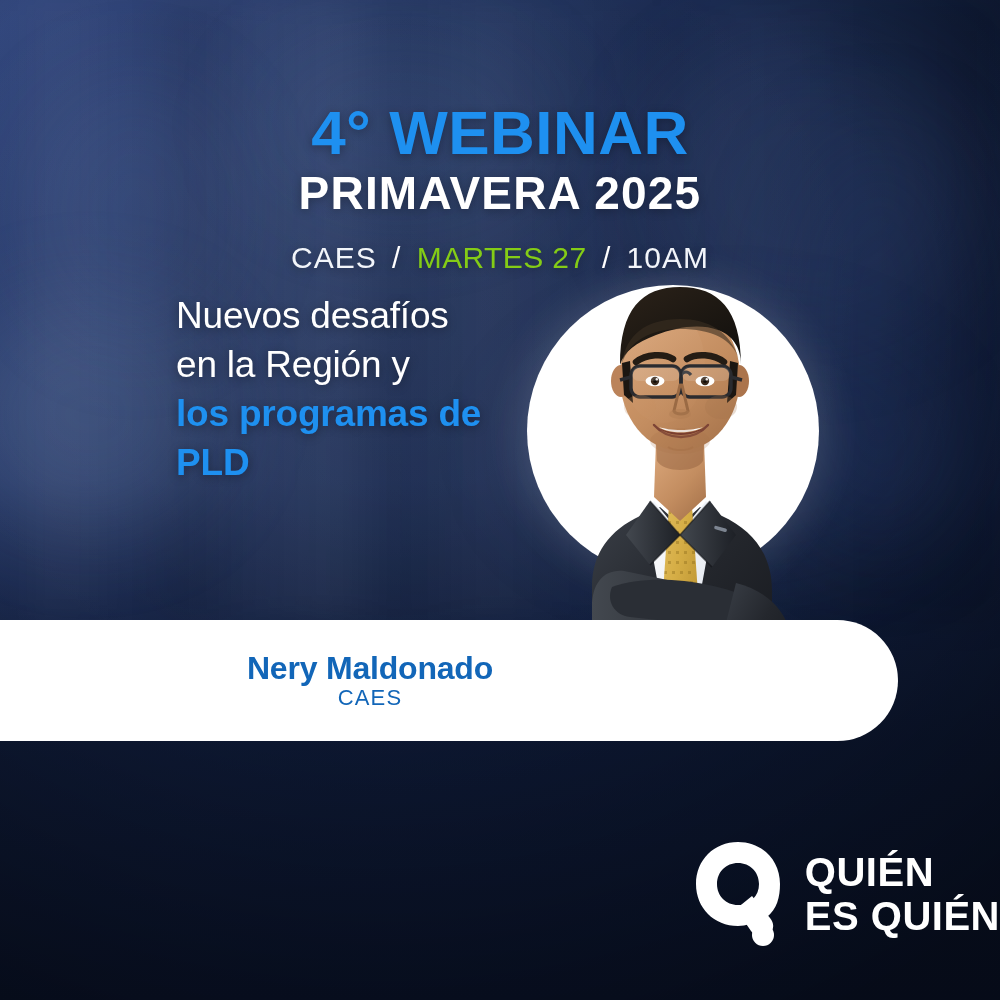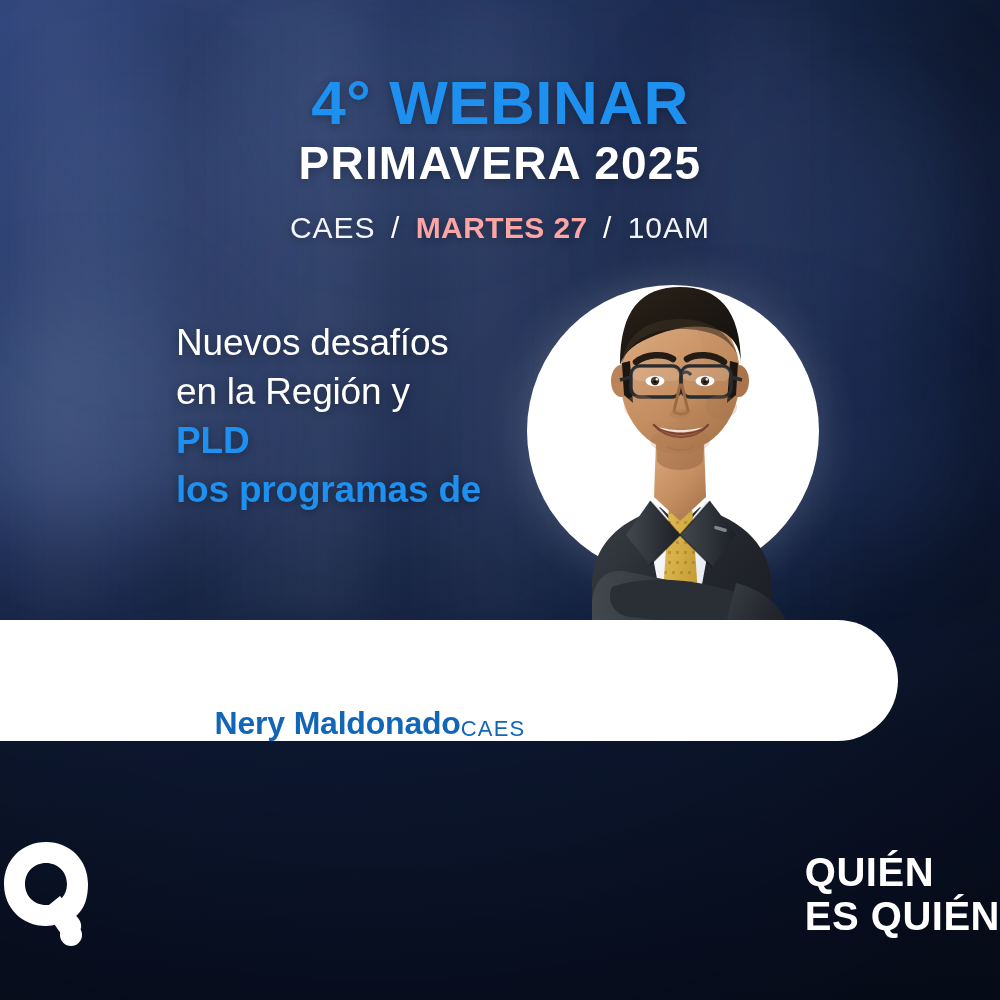--- a/index.html
+++ b/index.html
@@ -70,44 +70,44 @@
   .bg-vignette {
     position:absolute; inset:0;
     background:radial-gradient(ellipse 95% 80% at 38% 30%,
       rgba(255,255,255,0.05) 0%, rgba(0,0,0,0) 52%, rgba(0,0,0,0.42) 100%);
   }
 
   
   .header { position:absolute; left:0; top:0; width:1000px; text-align:center; }
 
   .t-webinar {
-    margin-top:72px;
+    margin-top:102px;
     font-size:62px; font-weight:bold; letter-spacing:0.5px;
     color:#1e90f0; line-height:1.0;
     text-shadow:0 2px 10px rgba(0,0,0,0.30);
   }
   .t-primavera {
     margin-top:6px;
     font-size:46px; font-weight:bold; letter-spacing:1.2px;
     color:#ffffff; line-height:1.0;
     text-shadow:0 2px 10px rgba(0,0,0,0.30);
     text-align:center;
   }
   .t-date {
     margin-top:27px;
     font-size:30px; font-weight:300; letter-spacing:1.0px;
     color:#f2f5fa; line-height:1.0;
     text-shadow:0 2px 8px rgba(0,0,0,0.30);
   }
   .t-date .sep { color:#ffffff; font-weight:300; padding:0 6px; }
-  .t-date .hl  { color:#fca5a5; font-weight:bold; letter-spacing:0.4px; }
+  .t-date .hl  { color:#84cc16; font-weight:normal; letter-spacing:0.4px; }
 
   
   .headline {
-    position:absolute; left:176px; top:318px; width:360px;
+    position:absolute; left:176px; top:291px; width:360px;
     font-size:37px; line-height:49px; letter-spacing:-0.2px;
     text-shadow:0 2px 10px rgba(0,0,0,0.35);
   }
   .headline .ln { display:block; white-space:nowrap; }
   .hl-white { color:#ffffff; font-weight:400; }
   .hl-blue  { color:#1e90f0; font-weight:bold; }
 
   
   .portrait-wrap {
     position:absolute; left:500px; top:235px;
@@ -126,36 +126,36 @@
   .white-band {
     position:absolute; left:0; top:620px;
     width:898px; height:121px;
     background:#ffffff;
     border-top-right-radius:61px;
     border-bottom-right-radius:61px;
   }
   .speaker {
     position:absolute; left:0; top:620px;
     width:740px; height:121px;
-    display:flex; flex-direction:row;
-    align-items:flex-end; justify-content:center;
+    display:flex; flex-direction:column;
+    align-items:center; justify-content:center;
   }
   .sp-name {
     font-size:32px; font-weight:bold; color:#1266b8;
     letter-spacing:-0.2px; line-height:1.1;
   }
   .sp-org {
     font-size:22px; font-weight:400; color:#1266b8;
     letter-spacing:1.2px; line-height:1.1;
   }
 
   
   .logo {
     position:absolute; left:0; top:838px; width:1000px;
-    display:flex; align-items:center; justify-content:space-between; gap:21px;
+    display:flex; align-items:center; justify-content:flex-end; gap:21px;
   }
   .logo-words { display:flex; flex-direction:column; gap:3px; }
   .logo-words span {
     font-size:40px; font-weight:bold; color:#ffffff;
     letter-spacing:0.5px; line-height:1.02;
   }
 </style>
 </head>
 <body>
 
@@ -179,22 +179,22 @@
       <span class="sep">/</span>
       <span class="hl">MARTES 27</span>
       <span class="sep">/</span>
       <span>10AM</span>
     </div>
   </div>
 
   <div class="headline">
     <span class="ln hl-white">Nuevos desafíos</span>
     <span class="ln hl-white">en la Región y</span>
+    <span class="ln hl-blue">los programas de</span>
     <span class="ln hl-blue">PLD</span>
-    <span class="ln hl-blue">los programas de</span>
   </div>
 
   <div class="portrait-wrap">
     <div class="circle-bg"></div>
     <div class="person">
       <svg width="360" height="470" viewBox="0 0 360 470" xmlns="http://www.w3.org/2000/svg">
         <defs>
           <linearGradient id="suit" x1="0" y1="0" x2="1" y2="1">
             <stop offset="0%" stop-color="#3a3f47"></stop>
             <stop offset="45%" stop-color="#24272d"></stop>

